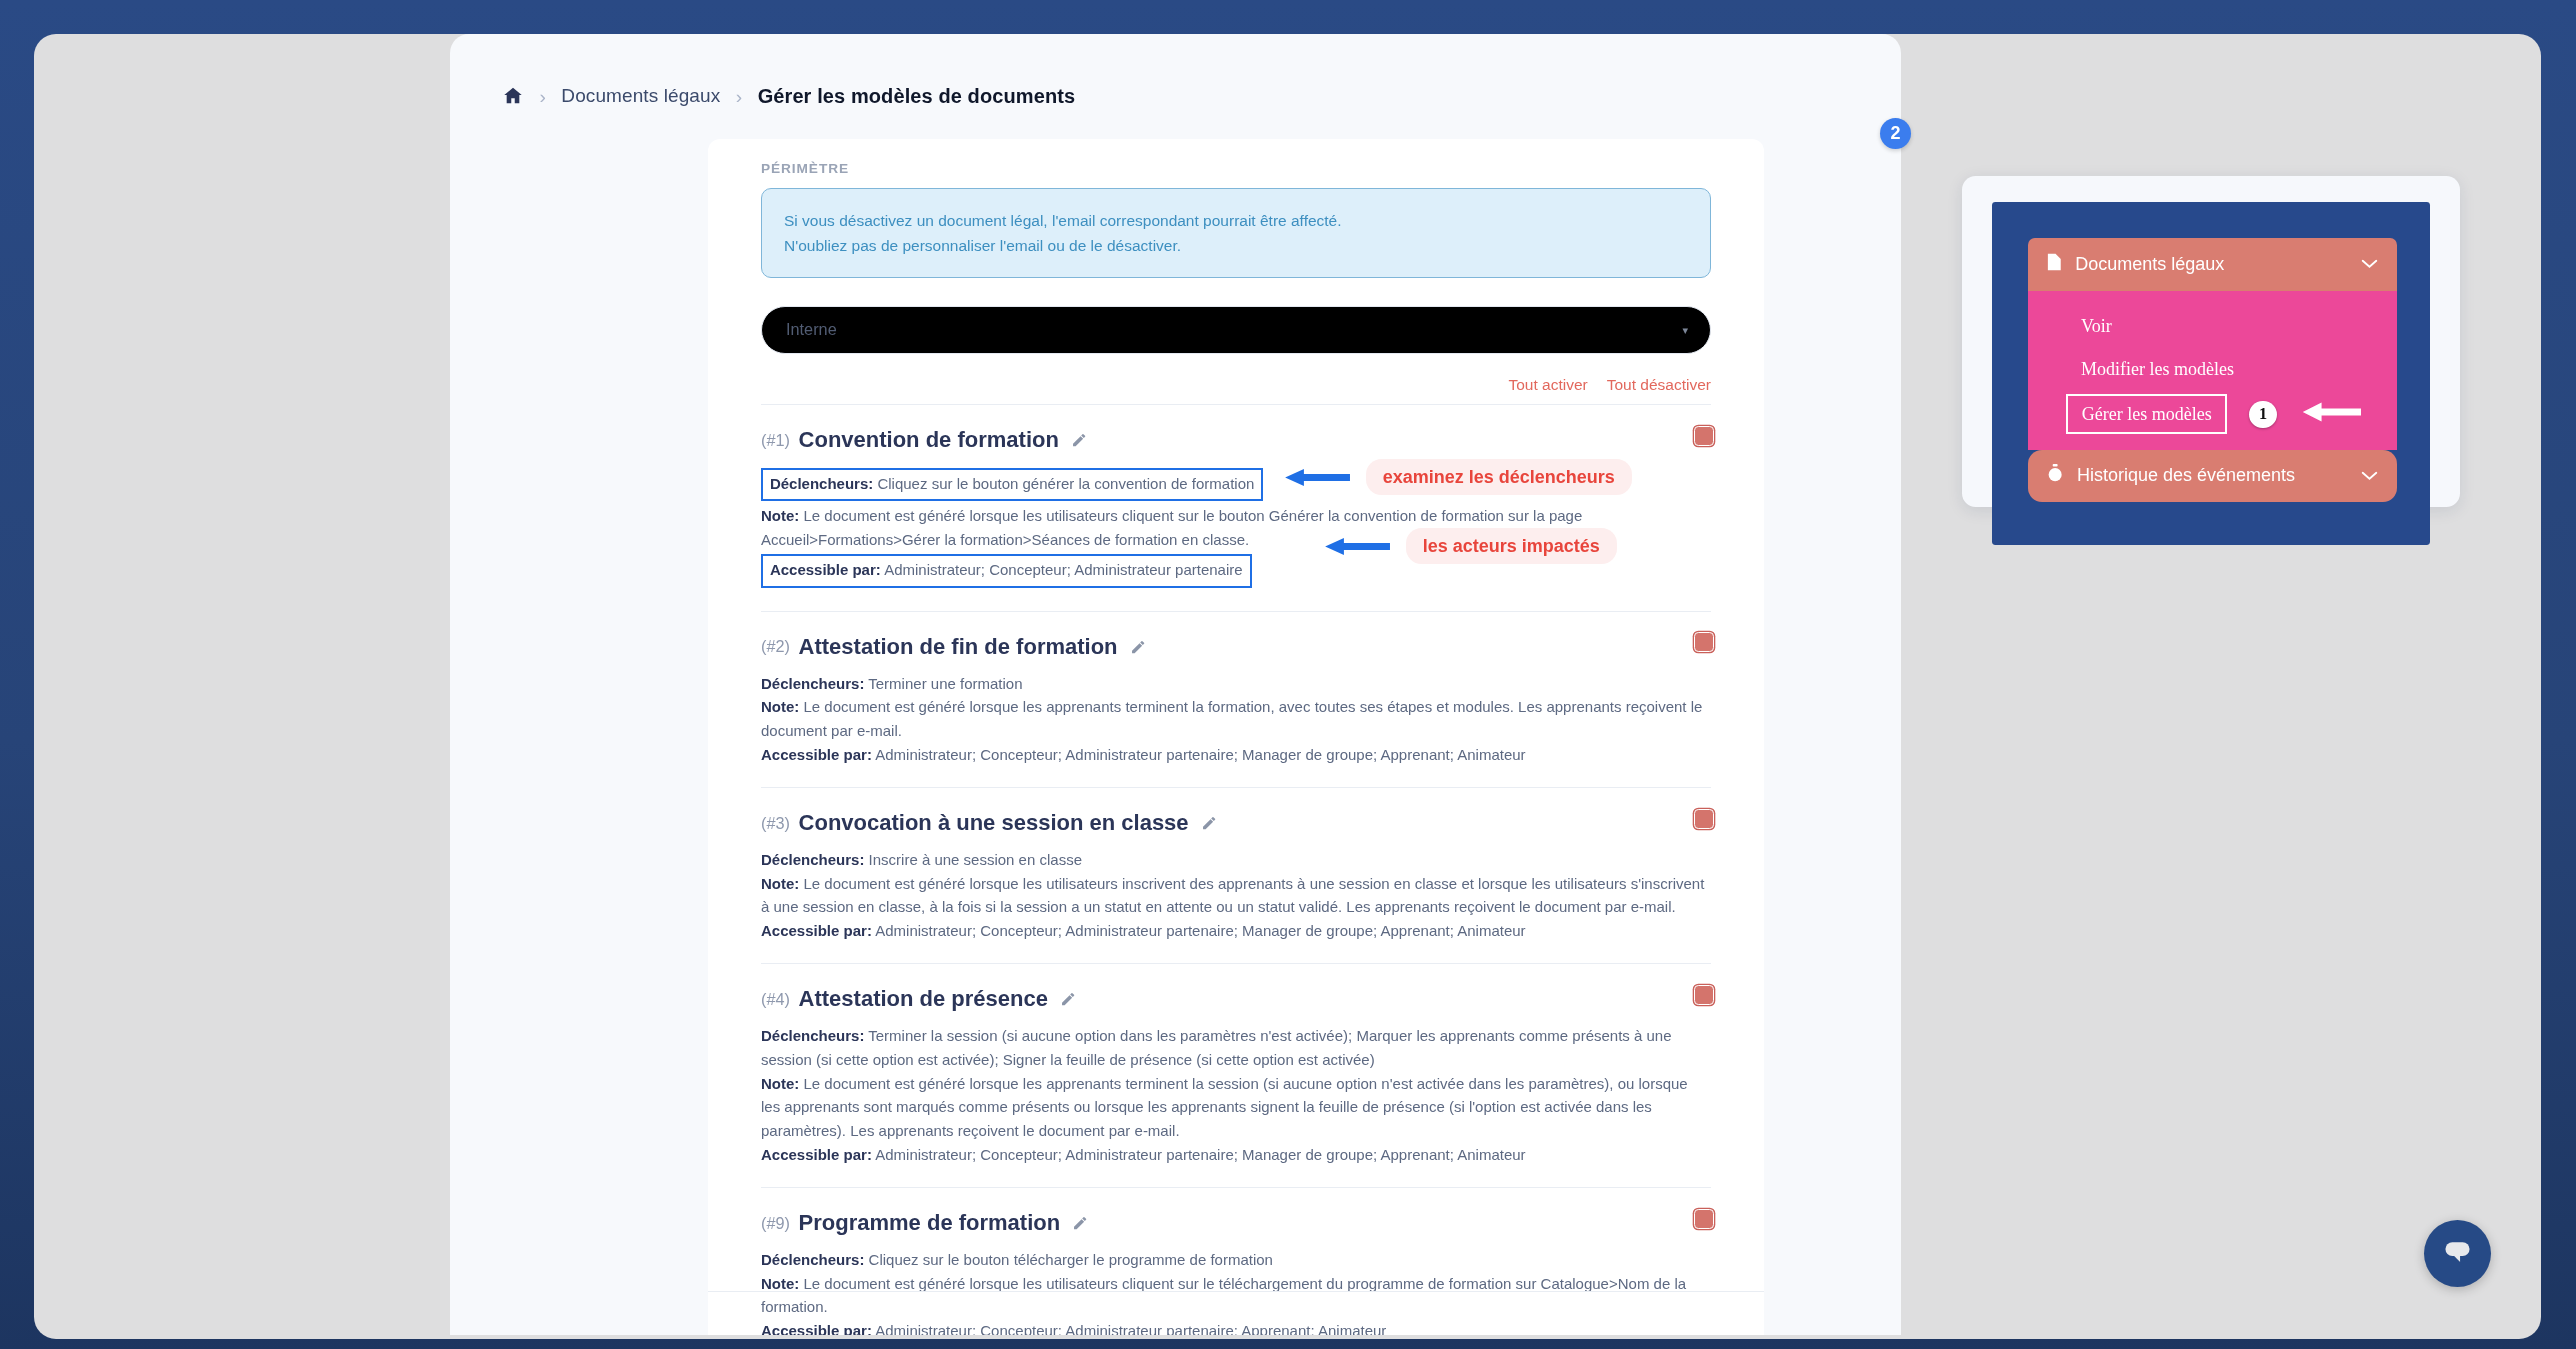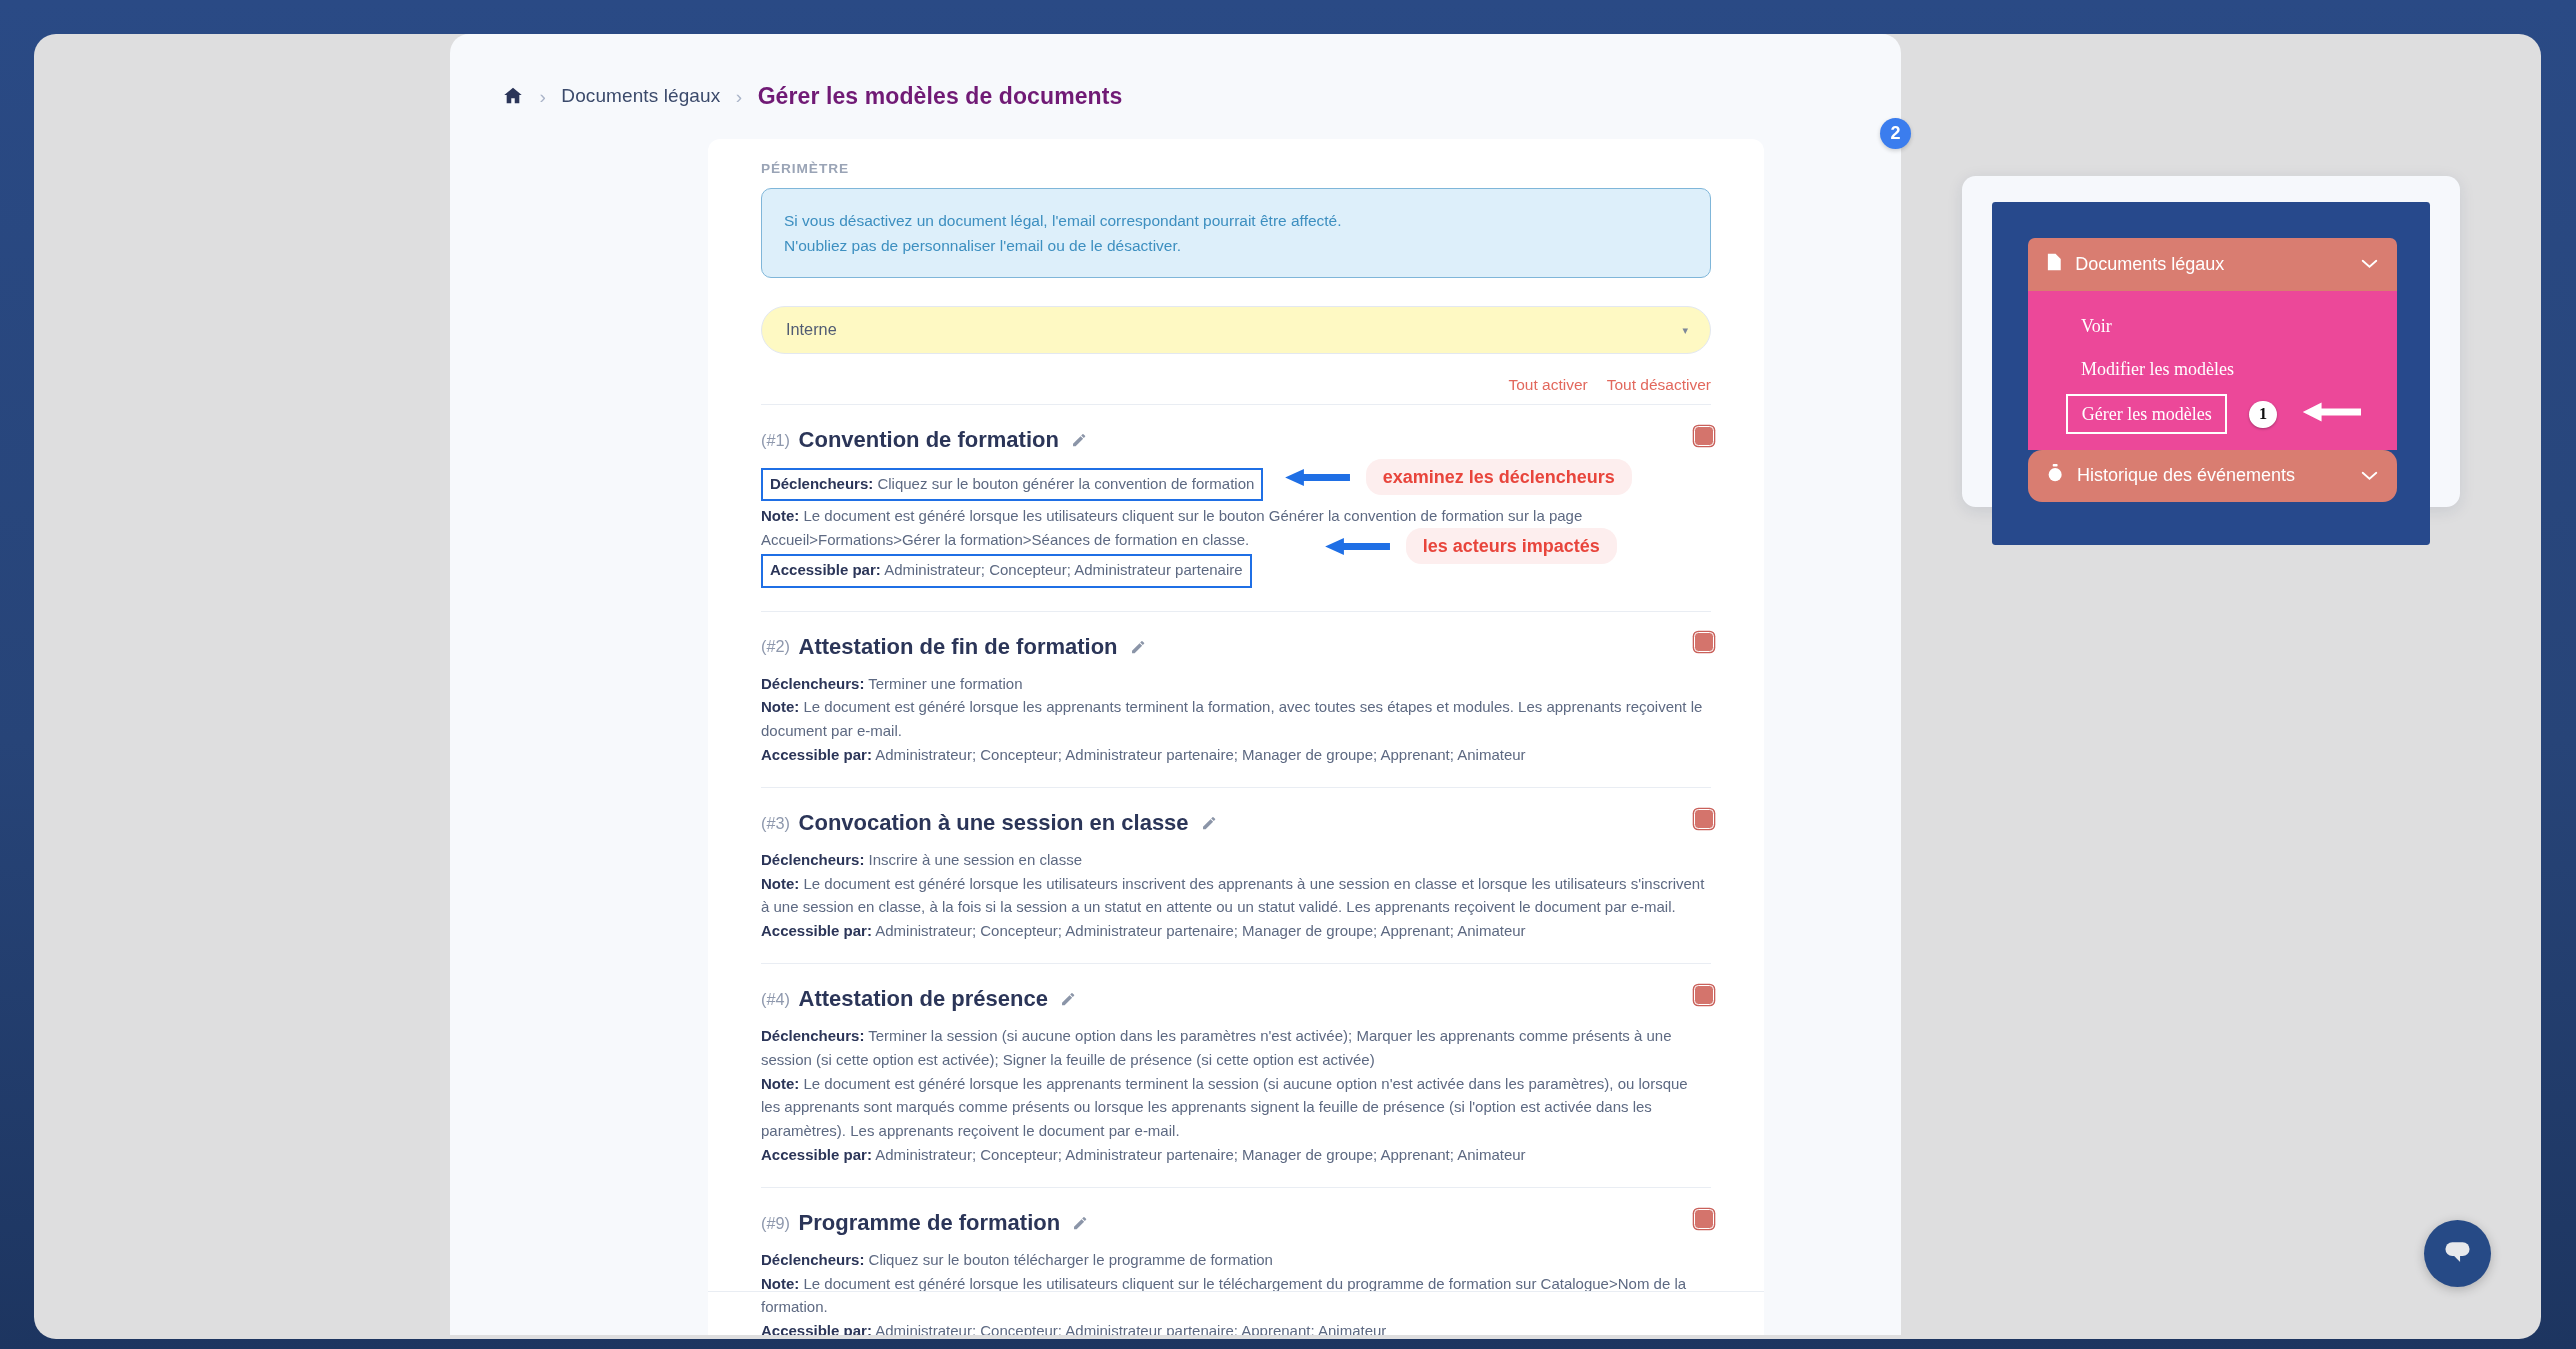--- a/index.html
+++ b/index.html
@@ -39,21 +39,21 @@
   }
   .home-ico { width: 22px; height: 22px; display:block; }
   .crumb-sep {
     color: #aab4c8; font-size: 19px; padding: 0 15.5px; line-height: 1;
     font-weight: 400;
   }
   .crumb-link {
     color: #3b4a6b; font-size: 19px; letter-spacing: 0.1px;
   }
   .crumb-current {
-    color: #701a75; font-size: 23px; font-weight: 700; letter-spacing: 0.1px;
+    color: #0f172a; font-size: 20px; font-weight: 700; letter-spacing: 0.1px;
   }
   
   #step2 {
     position: absolute; left: 1846px; top: 84px;
     width: 31px; height: 31px; border-radius: 50%;
     background: #3b7dee; color: #fff;
     font-size: 18px; font-weight: 700;
     display: flex; align-items: center; justify-content: center;
     box-shadow: 0 1.7px 4.3px rgba(0,0,0,.18);
     z-index: 40;
@@ -80,21 +80,21 @@
     padding: 19px 22px;
     color: #3d8fc0;
     font-size: 15.5px;
     line-height: 1.62;
   }
   .info-banner div { white-space: nowrap; }
   
   .scope-select {
     margin-top: 27.5px;
     height: 48px;
-    background: #fef9c3;
+    background: #000000;
     border: 0.9px solid #e3e8f0;
     border-radius: 24px;
     display: flex; align-items: center;
     padding: 0 24px;
     color: #515c73; font-size: 16.3px;
     position: relative;
   }
   .scope-select .caret {
     position: absolute; right: 22px; top: 50%; transform: translateY(-50%);
     color: #7d8799; font-size: 11px;

